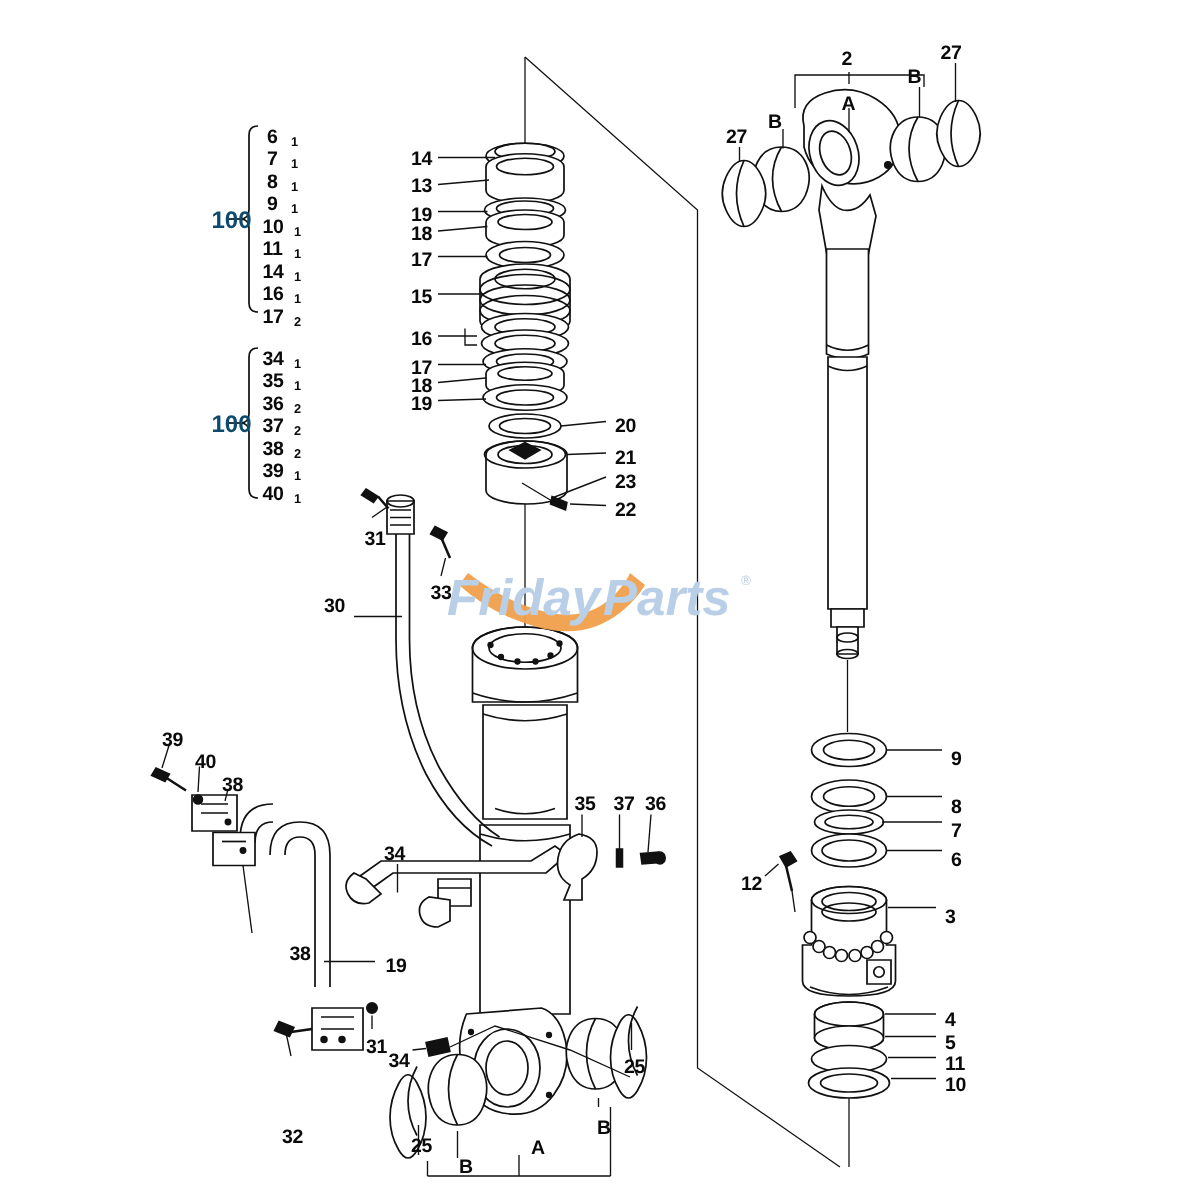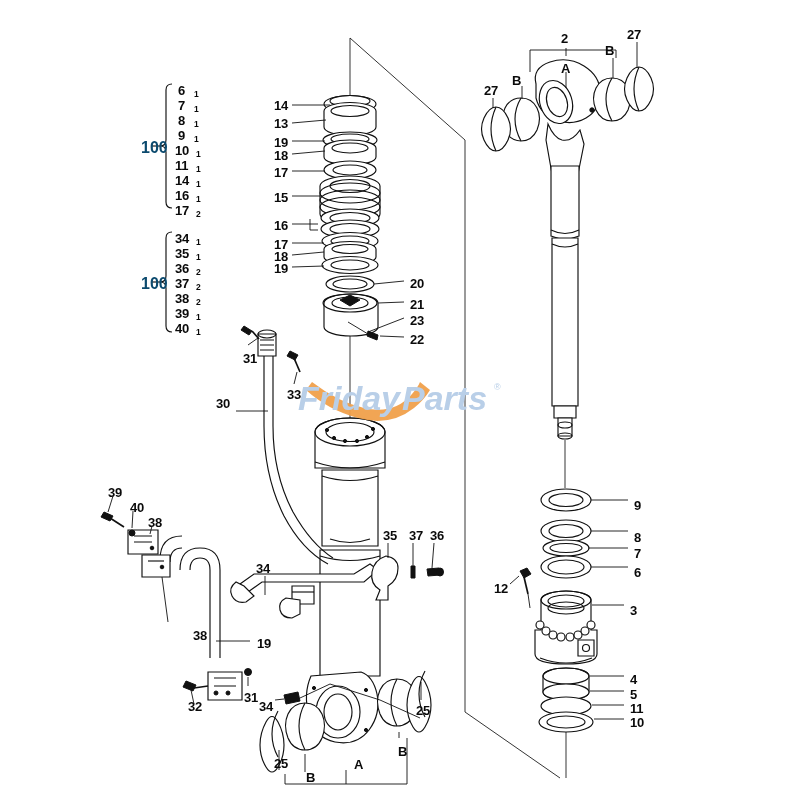--- a/index.html
+++ b/index.html
@@ -399,21 +399,21 @@
       <div class="lbl" style="left: 216px; top: 397px;">30</div>
       <div class="lbl" style="left: 108px; top: 486px;">39</div>
       <div class="lbl" style="left: 130px; top: 501px;">40</div>
       <div class="lbl" style="left: 148px; top: 516px;">38</div>
       <div class="lbl" style="left: 256px; top: 562px;">34</div>
       <div class="lbl" style="left: 383px; top: 529px;">35</div>
       <div class="lbl" style="left: 409px; top: 529px;">37</div>
       <div class="lbl" style="left: 430px; top: 529px;">36</div>
       <div class="lbl" style="left: 193px; top: 629px;">38</div>
       <div class="lbl" style="left: 257px; top: 637px;">19</div>
-      <div class="lbl" style="left: 188px; top: 700px;">32</div>
+      <div class="lbl" style="left: 188px; top: 751px;">32</div>
       <div class="lbl" style="left: 244px; top: 691px;">31</div>
       <div class="lbl" style="left: 259px; top: 700px;">34</div>
       <div class="lbl" style="left: 274px; top: 757px;">25</div>
       <div class="lbl" style="left: 306px; top: 771px;">B</div>
       <div class="lbl" style="left: 354px; top: 758px;">A</div>
       <div class="lbl" style="left: 398px; top: 745px;">B</div>
       <div class="lbl" style="left: 416px; top: 704px;">25</div>
     </div>
 
   <svg style="position:absolute;left:0;top:0;width:800px;height:800px;pointer-events:none;" viewBox="0 0 800 800">

